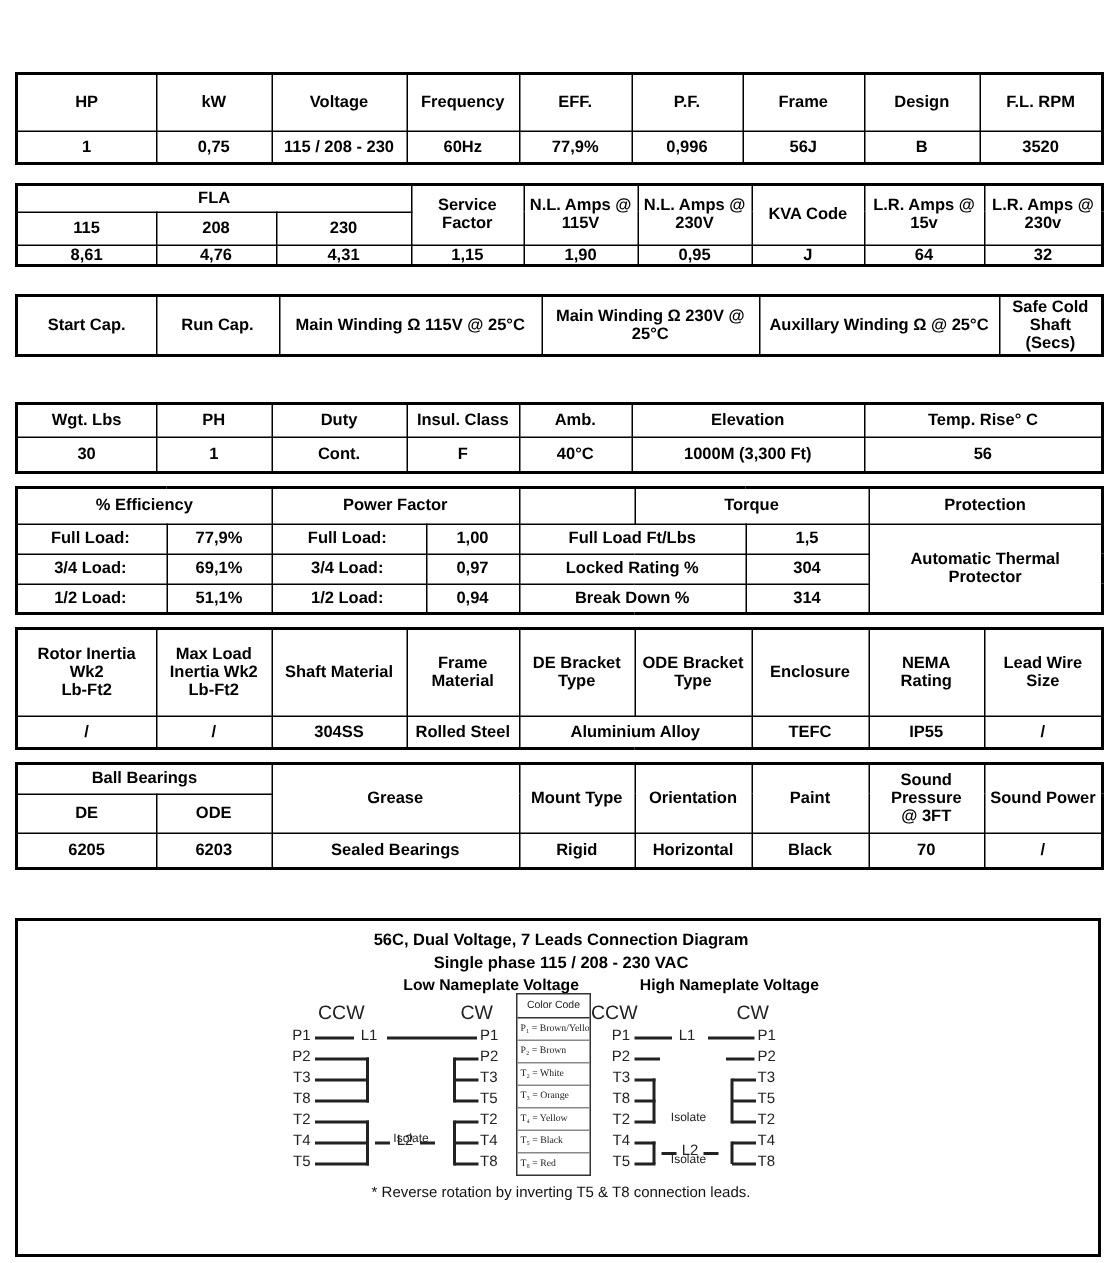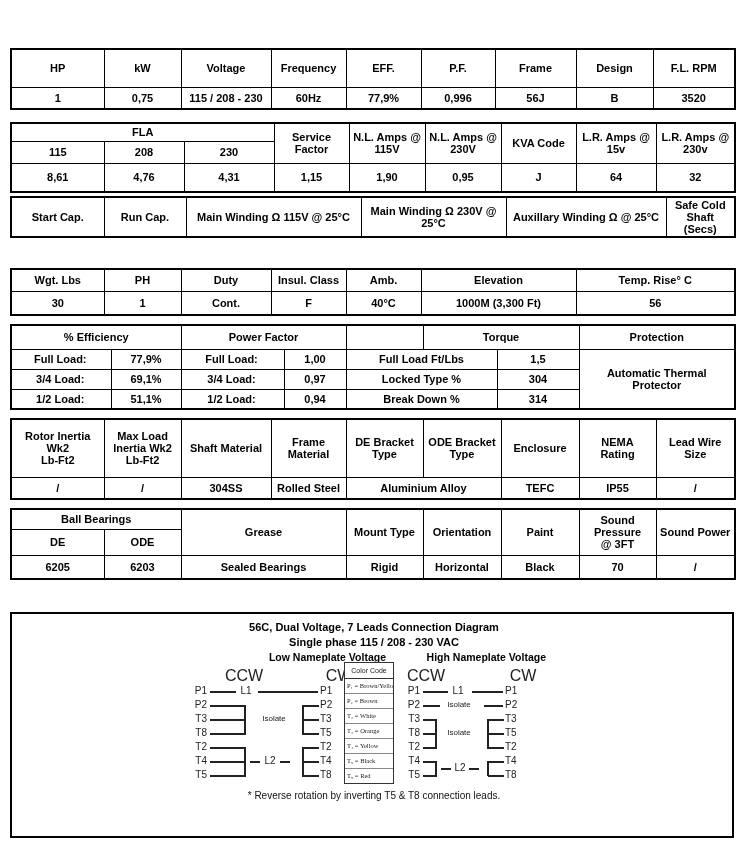--- a/index.html
+++ b/index.html
@@ -18,27 +18,27 @@
   .rlabel { text-align:left; padding-right:4px !important;margin-left:10px; }
 
   
   .wiring { position:absolute; top:612px; left:10px; width:724px; height:226px; border:2px solid #000; box-sizing:border-box; }
   .wiring-header { position:relative; height:24px; border-bottom:2px solid #000; }
   .wiring-header .whl { position:absolute; left:73px; top:0; line-height:24px; font-weight:bold; font-size:12px; }
   .wiring-header .whv { position:absolute; left:371px; top:0; line-height:24px; font-weight:bold; font-size:12px; }
   .wiring-body { position:relative; height:194px; }
   .wtitle { position:absolute; left:0; width:724px; text-align:center; font-weight:bold; font-size:11px; }
   .wlabel { position:absolute; font-weight:bold; font-size:10.5px; width:200px; text-align:right; }
-  .dir { position:absolute; font-size:16px; width:40px; text-align:center; color:#222;margin-left:12px; }
+  .dir { position:absolute; font-size:13px; width:40px; text-align:left; color:#222; }
   .leads { position:absolute; top:70px; width:36px; font-size:10px; color:#222; }
   .leads span { display:block; height:14px; line-height:14px; }
   .hl { position:absolute; height:1.5px; background:#222; }
   .vl { position:absolute; width:1.5px; background:#222; }
   .wtag { position:absolute; font-size:10px; color:#222; text-align:center; height:14px; line-height:14px; }
-  .wiso { position:absolute; font-size:8px; color:#222; text-align:center; height:14px; line-height:14px; }
+  .wiso { position:absolute; font-size:8px; color:#222; text-align:center; height:14px; line-height:14px;margin-top:40px; }
   .cc { position:absolute; left:332px; top:48px; width:50px; border:1px solid #333; background:#fff; box-sizing:border-box; }
   .cc-h { height:15px; line-height:15px; text-align:center; font-size:7px; color:#222; border-bottom:1px solid #333; }
   .cc-r { height:14px; line-height:14px; font-family:"Liberation Serif","DejaVu Serif",serif; font-size:6.5px; color:#222; padding-left:2px; border-bottom:1px solid #888; white-space:nowrap; overflow:hidden; }
   .cc-r:last-child { border-bottom:none; }
   .wnote { position:absolute; top:176px; left:0; width:724px; text-align:center; font-size:10px; color:#111; }
 </style>
 </head>
 <body>
 
 <div class="sheet">
@@ -107,21 +107,21 @@
       <th rowspan="2">L.R. Amps @
 15v</th>
       <th rowspan="2">L.R. Amps @
 230v</th>
     </tr>
     <tr style="height:22px">
       <th>115</th>
       <th>208</th>
       <th>230</th>
     </tr>
-    <tr style="height:29px">
+    <tr style="height:14px">
       <td>8,61</td>
       <td>4,76</td>
       <td>4,31</td>
       <td>1,15</td>
       <td>1,90</td>
       <td>0,95</td>
       <td>J</td>
       <td>64</td>
       <td>32</td>
     </tr>
@@ -210,21 +210,21 @@
       <td colspan="2">Full Load Ft/Lbs</td>
       <td>1,5</td>
       <td rowspan="3">Automatic Thermal
 Protector</td>
     </tr>
     <tr style="height:20px">
       <td class="rlabel">3/4 Load:</td>
       <td>69,1%</td>
       <td class="rlabel">3/4 Load:</td>
       <td>0,97</td>
-      <td colspan="2">Locked Type %</td>
+      <td colspan="2">Locked Rating %</td>
       <td>304</td>
     </tr>
     <tr style="height:20px">
       <td class="rlabel">1/2 Load:</td>
       <td>51,1%</td>
       <td class="rlabel">1/2 Load:</td>
       <td>0,94</td>
       <td colspan="2">Break Down %</td>
       <td>314</td>
     </tr>

